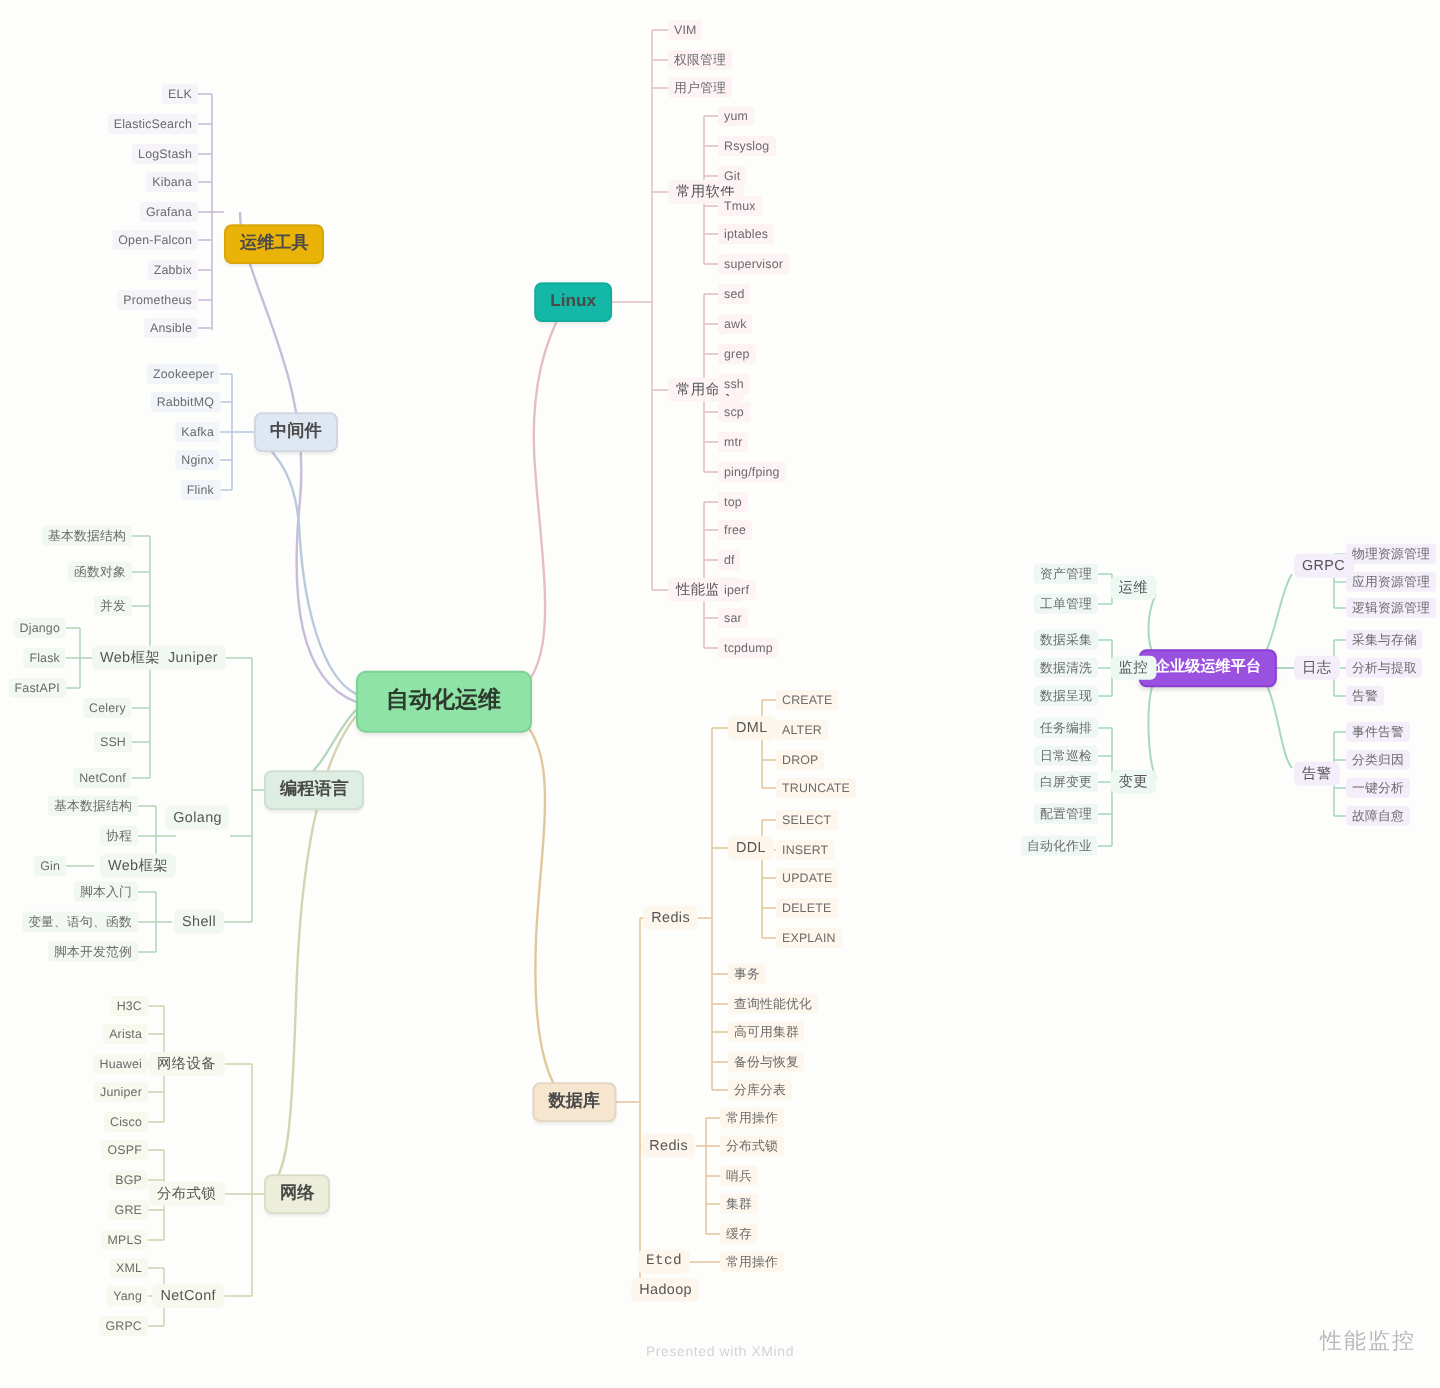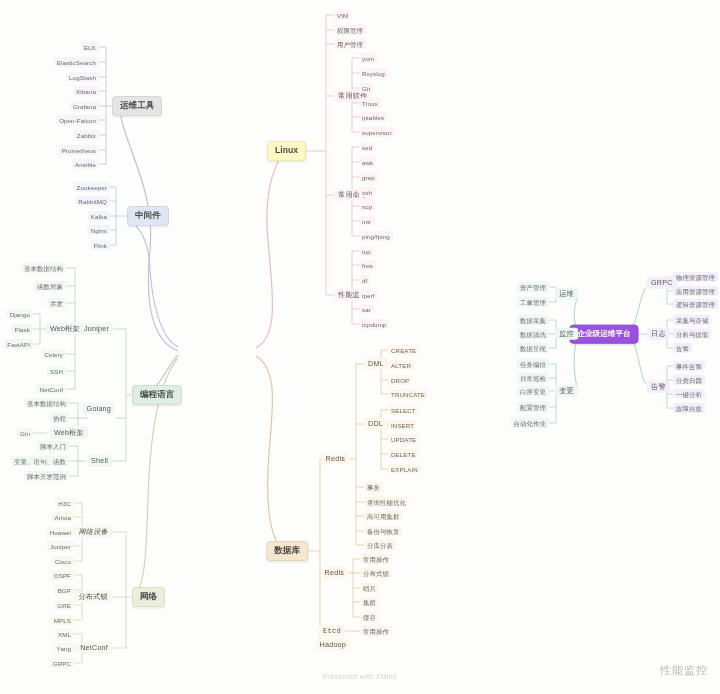--- a/index.html
+++ b/index.html
@@ -58,29 +58,29 @@
     font-size:7.6px;
     font-weight:bold;
     color:#ffffff;
     padding:4px 7px;
     border-radius:4px;
     background:#9b51e0;
     border:1px solid #8a3fd0;
     box-shadow:0 1px 2px rgba(0,0,0,.12);
   }
   
-  .t-purple{background:#e5e5e5;}
+  .t-purple{background:#eab308;margin-top:16px;}
   .t-purple-l{background:#f6f4f9;}
   .t-blue{background:#dfe8f2;}
   .t-blue-l{background:#f1f5fa;}
   .t-green{background:#dfeee2;}
   .t-green-l{background:#f1f8f2;}
   .t-olive{background:#eceed9;}
   .t-olive-l{background:#f7f8ee;}
-  .t-pink{background:#fef9c3;}
+  .t-pink{background:#14b8a6;}
   .t-pink-l{background:#fdf3f4;}
   .t-orange{background:#f6e6cf;}
   .t-orange-l{background:#fdf6ec;}
   .t-teal-l{background:#eef7f3;}
   .t-violet-l{background:#f3eefa;}
   .t-mint-l{background:#edf8f2;}
 
   .align-r{transform:translate(-100%,-50%);}
   .align-c{transform:translate(-50%,-50%);}
 
@@ -324,20 +324,21 @@
 
       <path d="M661 387 L667 387" stroke="#a8d8c0"></path>
       <path d="M667 366 L667 408" stroke="#a8d8c0"></path>
       <path d="M667 366 L673 366" stroke="#a8d8c0"></path>
       <path d="M667 380 L673 380" stroke="#a8d8c0"></path>
       <path d="M667 394 L673 394" stroke="#a8d8c0"></path>
       <path d="M667 408 L673 408" stroke="#a8d8c0"></path>
     </g>
   </svg>
 
+  <div class="node root" style="left:178px;top:351px;">自动化运维</div>
   <div class="node root2 align-c" style="left:604px;top:334px;">企业级运维平台</div>
 
   <div class="node topic t-purple" style="left:112px;top:106px;">运维工具</div>
   <div class="node leaf t-purple-l align-r" style="left:99px;top:47px;">ELK</div>
   <div class="node leaf t-purple-l align-r" style="left:99px;top:62px;">ElasticSearch</div>
   <div class="node leaf t-purple-l align-r" style="left:99px;top:77px;">LogStash</div>
   <div class="node leaf t-purple-l align-r" style="left:99px;top:91px;">Kibana</div>
   <div class="node leaf t-purple-l align-r" style="left:99px;top:106px;">Grafana</div>
   <div class="node leaf t-purple-l align-r" style="left:99px;top:120px;">Open-Falcon</div>
   <div class="node leaf t-purple-l align-r" style="left:99px;top:135px;">Zabbix</div>
@@ -371,21 +372,21 @@
   <div class="node leaf cn t-green-l align-r" style="left:69px;top:403px;">基本数据结构</div>
   <div class="node leaf cn t-green-l align-r" style="left:69px;top:418px;">协程</div>
   <div class="node branch t-green-l align-r" style="left:88px;top:433px;">Web框架</div>
   <div class="node leaf t-green-l align-r" style="left:33px;top:433px;">Gin</div>
 
   <div class="node leaf cn t-green-l align-r" style="left:69px;top:446px;">脚本入门</div>
   <div class="node leaf cn t-green-l align-r" style="left:69px;top:461px;">变量、语句、函数</div>
   <div class="node leaf cn t-green-l align-r" style="left:69px;top:476px;">脚本开发范例</div>
 
   <div class="node topic t-olive" style="left:132px;top:597px;">网络</div>
-  <div class="node branch t-olive-l align-r" style="left:112px;top:532px;font-style:italic;">网络设备</div>
+  <div class="node branch t-olive-l align-r" style="left:112px;top:532px;">网络设备</div>
   <div class="node branch t-olive-l align-r" style="left:112px;top:597px;">分布式锁</div>
   <div class="node branch t-olive-l align-r" style="left:112px;top:648px;">NetConf</div>
 
   <div class="node leaf t-olive-l align-r" style="left:74px;top:503px;">H3C</div>
   <div class="node leaf t-olive-l align-r" style="left:74px;top:517px;">Arista</div>
   <div class="node leaf t-olive-l align-r" style="left:74px;top:532px;">Huawei</div>
   <div class="node leaf t-olive-l align-r" style="left:74px;top:546px;">Juniper</div>
   <div class="node leaf t-olive-l align-r" style="left:74px;top:561px;">Cisco</div>
 
   <div class="node leaf t-olive-l align-r" style="left:74px;top:575px;">OSPF</div>

